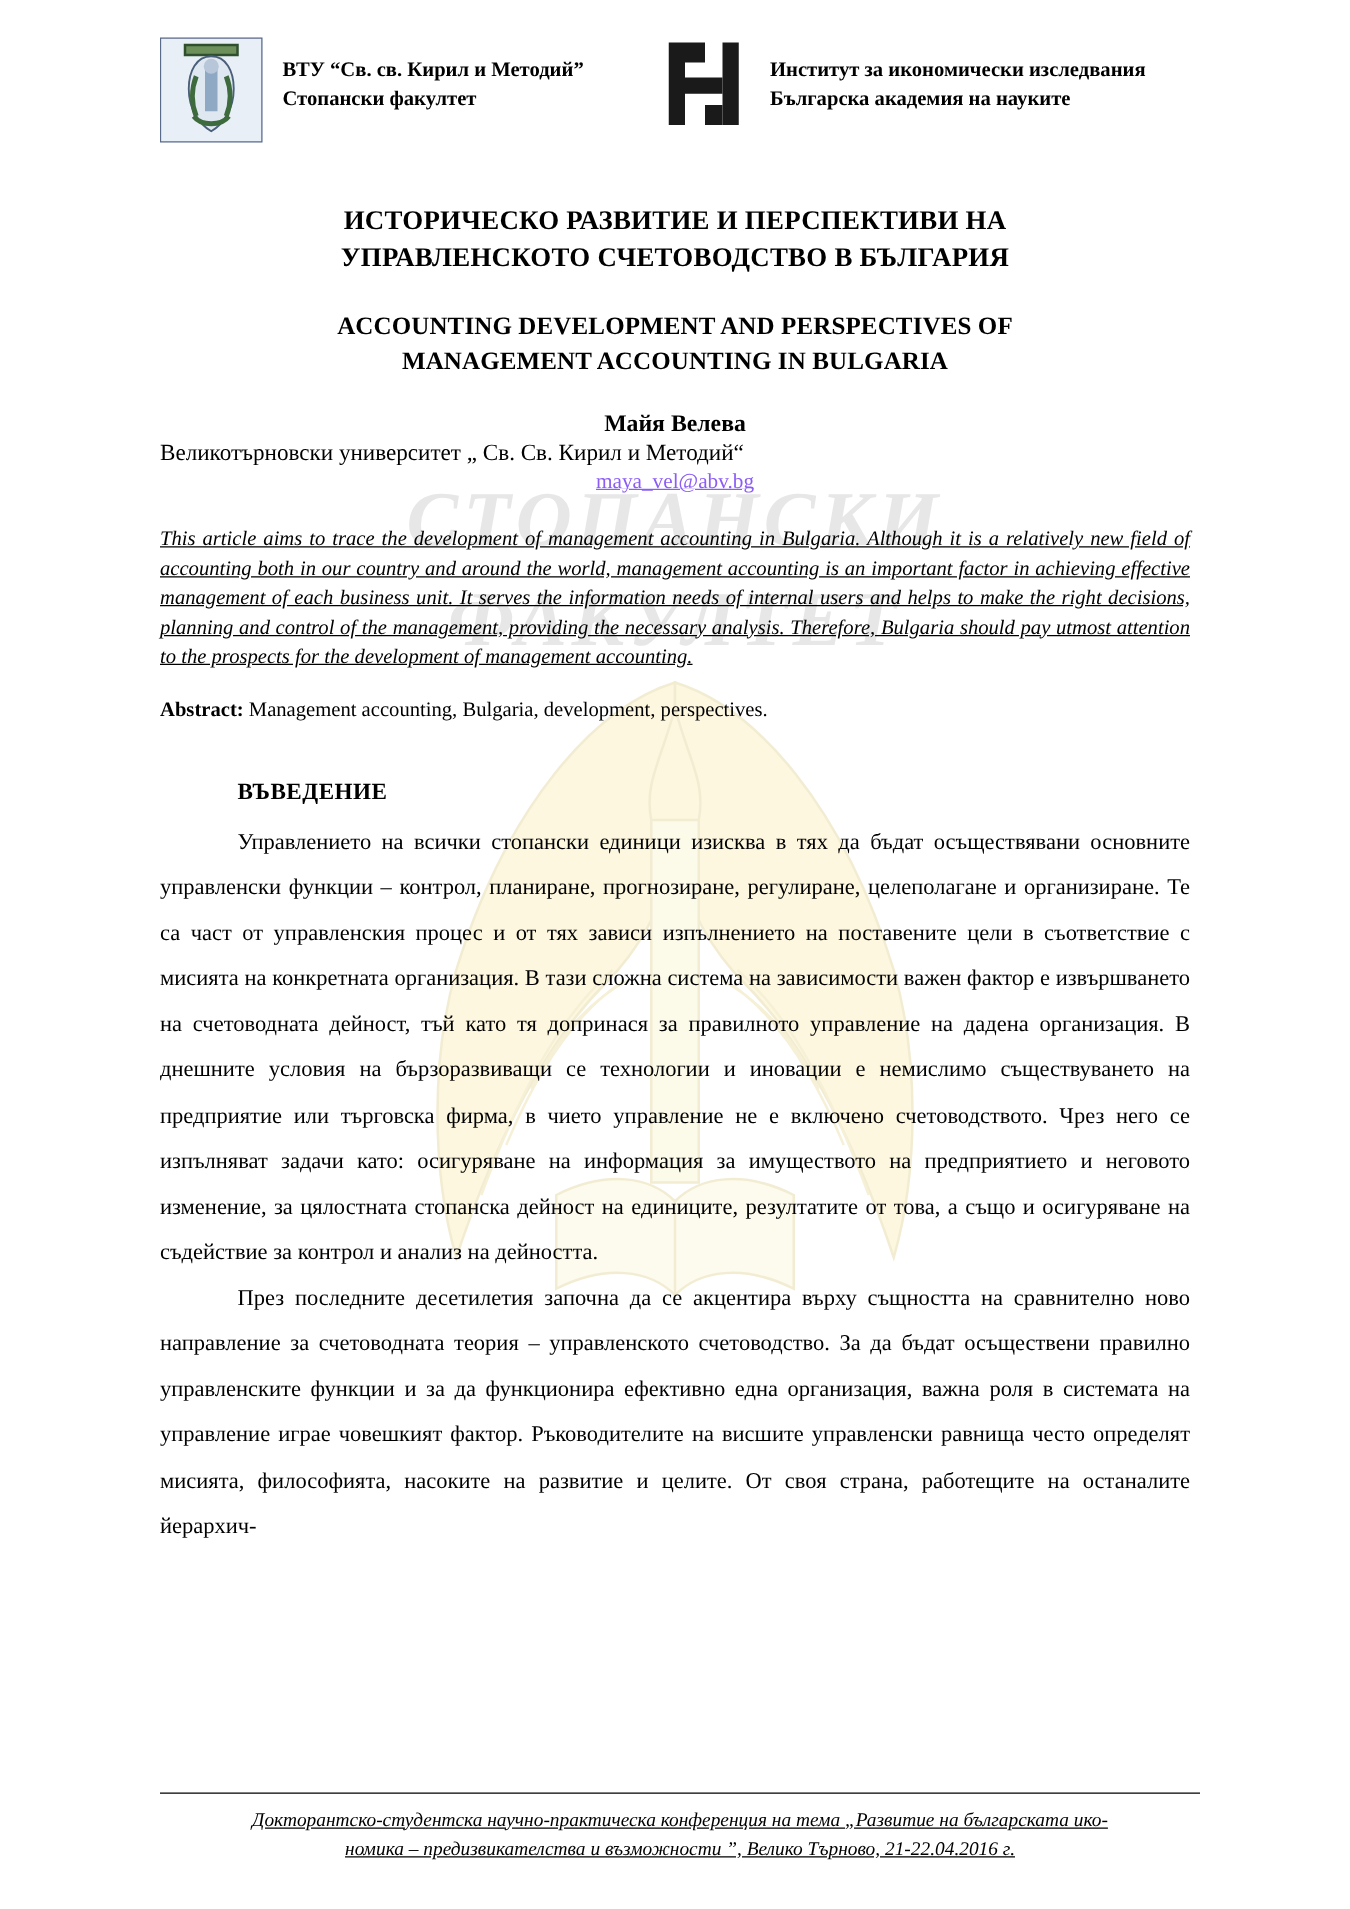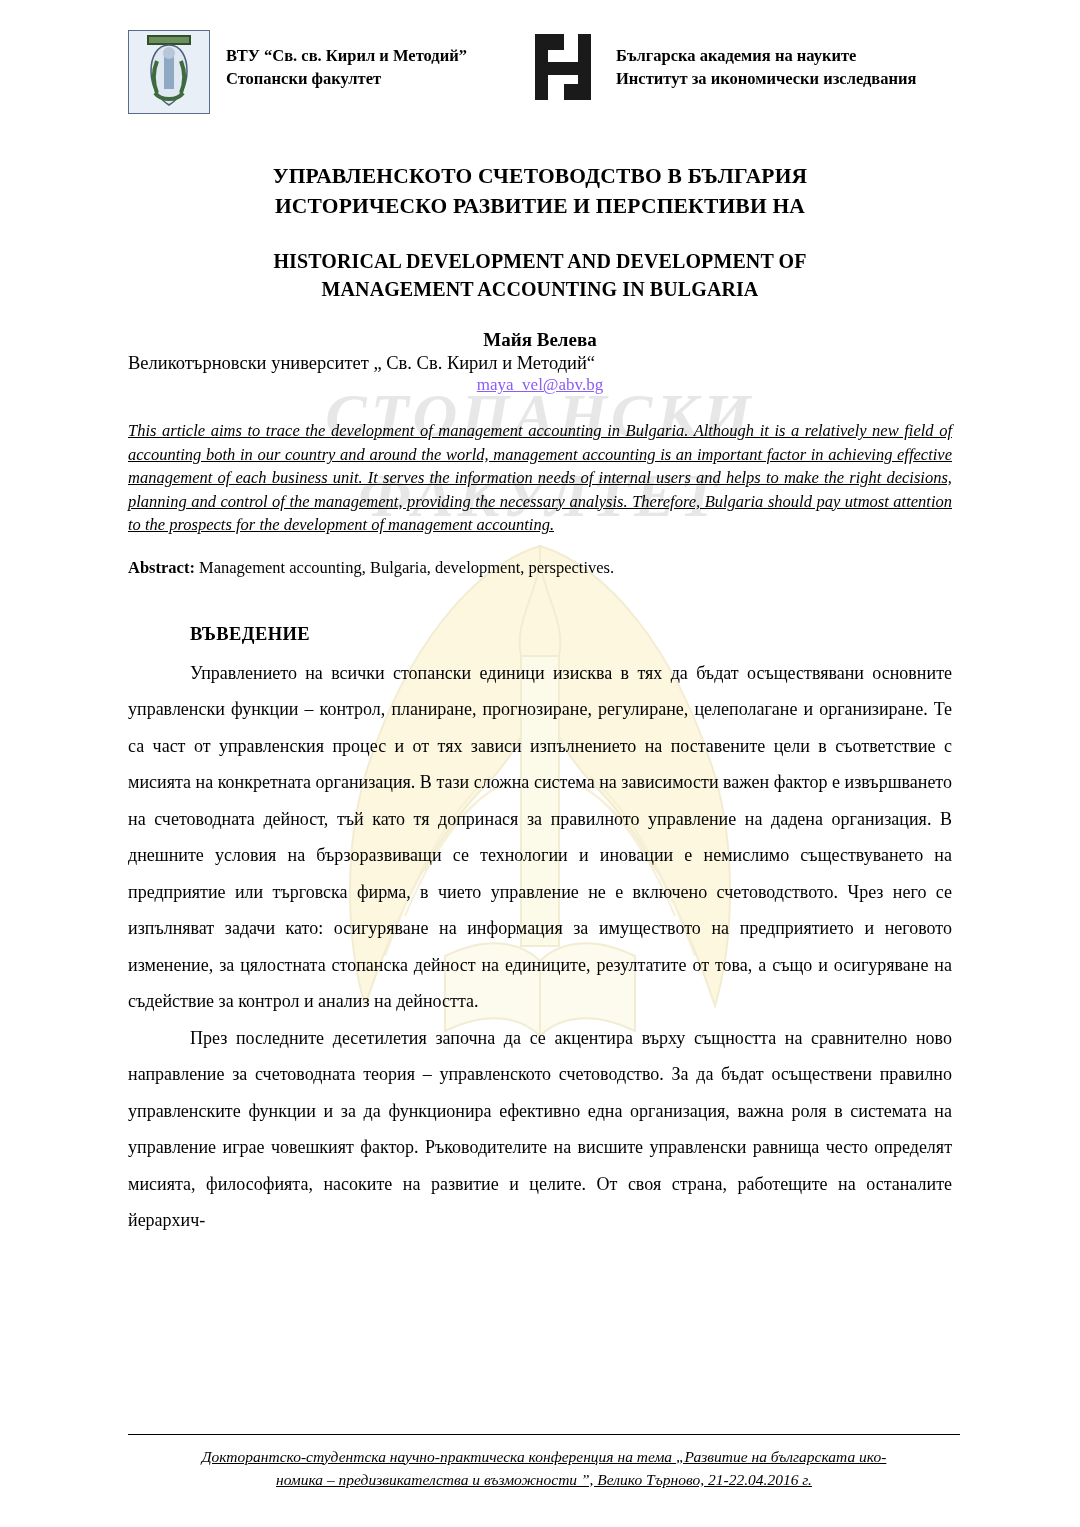--- a/index.html
+++ b/index.html
@@ -228,32 +228,32 @@
         <div class="logo-ban">
           <svg width="66" height="70" viewBox="0 0 66 70" xmlns="http://www.w3.org/2000/svg">
             <rect x="4" y="2" width="13" height="66" fill="#1a1a1a"></rect>
             <rect x="47" y="2" width="13" height="66" fill="#1a1a1a"></rect>
             <rect x="17" y="2" width="16" height="16" fill="#1a1a1a"></rect>
             <rect x="17" y="30" width="30" height="13" fill="#1a1a1a"></rect>
             <rect x="33" y="52" width="14" height="16" fill="#1a1a1a"></rect>
           </svg>
         </div>
         <div class="hdr-text">
+          <div>Институт за икономически изследвания</div>
           <div>Българска академия на науките</div>
-          <div>Институт за икономически изследвания</div>
         </div>
       </div>
     </div>
 
     <div class="title-bg">
+      <div>ИСТОРИЧЕСКО РАЗВИТИЕ И ПЕРСПЕКТИВИ НА</div>
       <div>УПРАВЛЕНСКОТО СЧЕТОВОДСТВО В БЪЛГАРИЯ</div>
-      <div>ИСТОРИЧЕСКО РАЗВИТИЕ И ПЕРСПЕКТИВИ НА</div>
     </div>
     <div class="title-en">
-      <div>HISTORICAL DEVELOPMENT AND DEVELOPMENT OF</div>
+      <div>ACCOUNTING DEVELOPMENT AND PERSPECTIVES OF</div>
       <div>MANAGEMENT ACCOUNTING IN BULGARIA</div>
     </div>
 
     <div class="author">Майя Велева</div>
     <div class="affiliation">Великотърновски университет „ Св. Св. Кирил и Методий“</div>
     <div class="email">maya_vel@abv.bg</div>
 
     <div class="abstract-text">This article aims to trace the development of management accounting in Bulgaria. Although it is a relatively new field of accounting both in our country and around the world, management accounting is an important factor in achieving effective management of each business unit. It serves the information needs of internal users and helps to make the right decisions, planning and control of the management, providing the necessary analysis. Therefore, Bulgaria should pay utmost attention to the prospects for the development of management accounting.</div>
 
     <div class="keywords">

